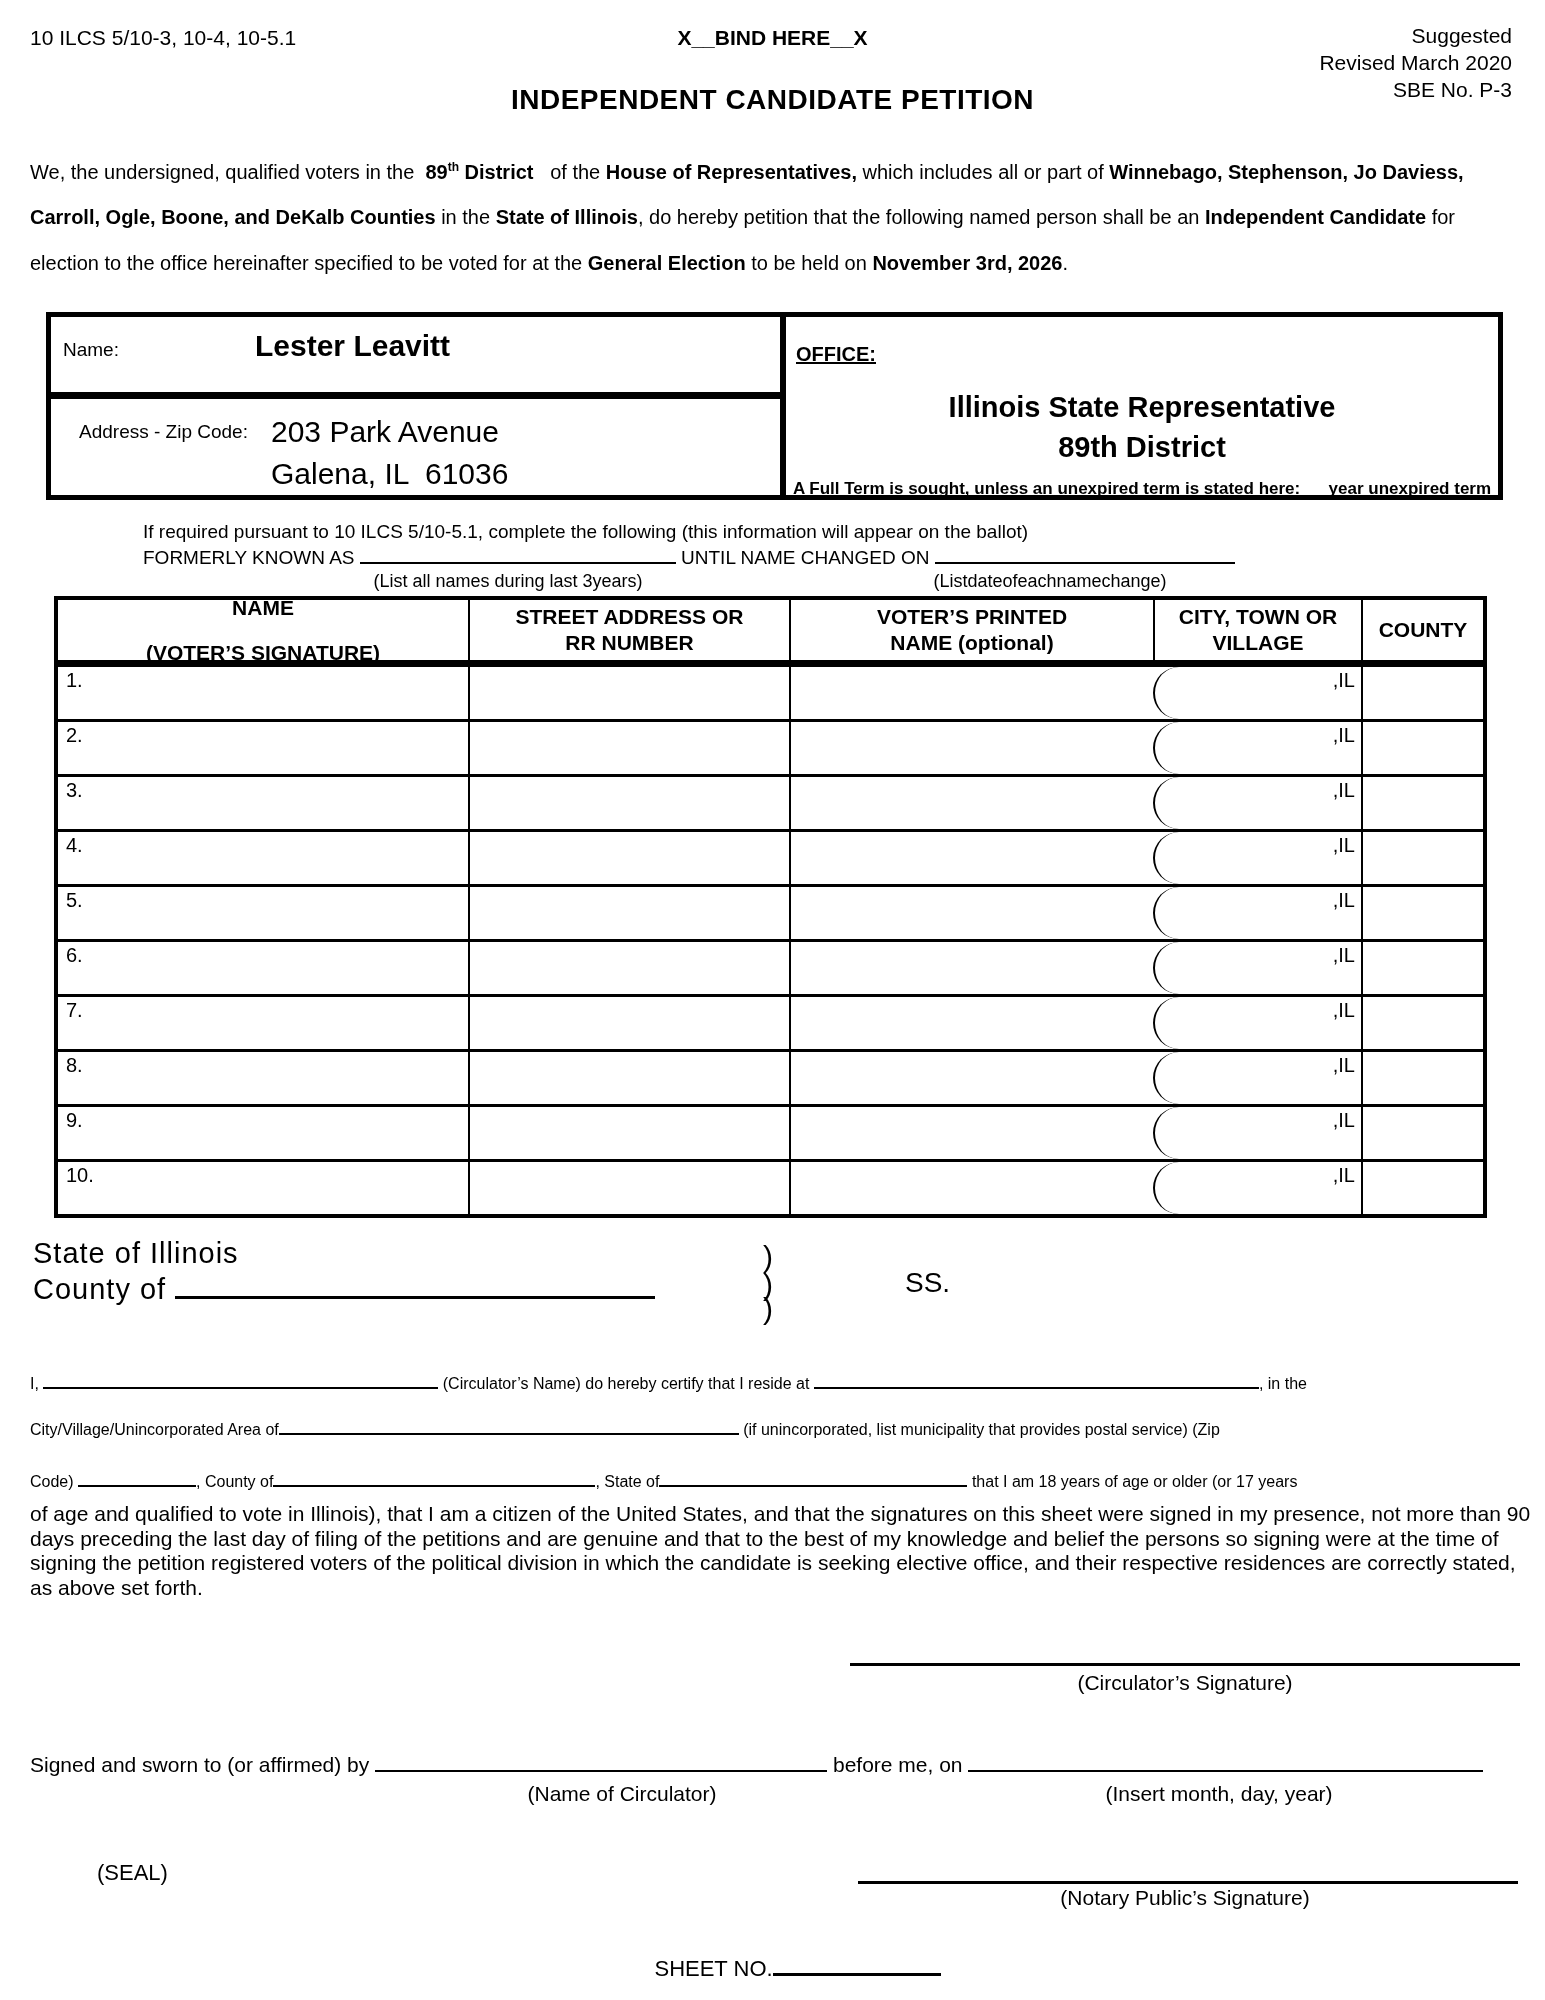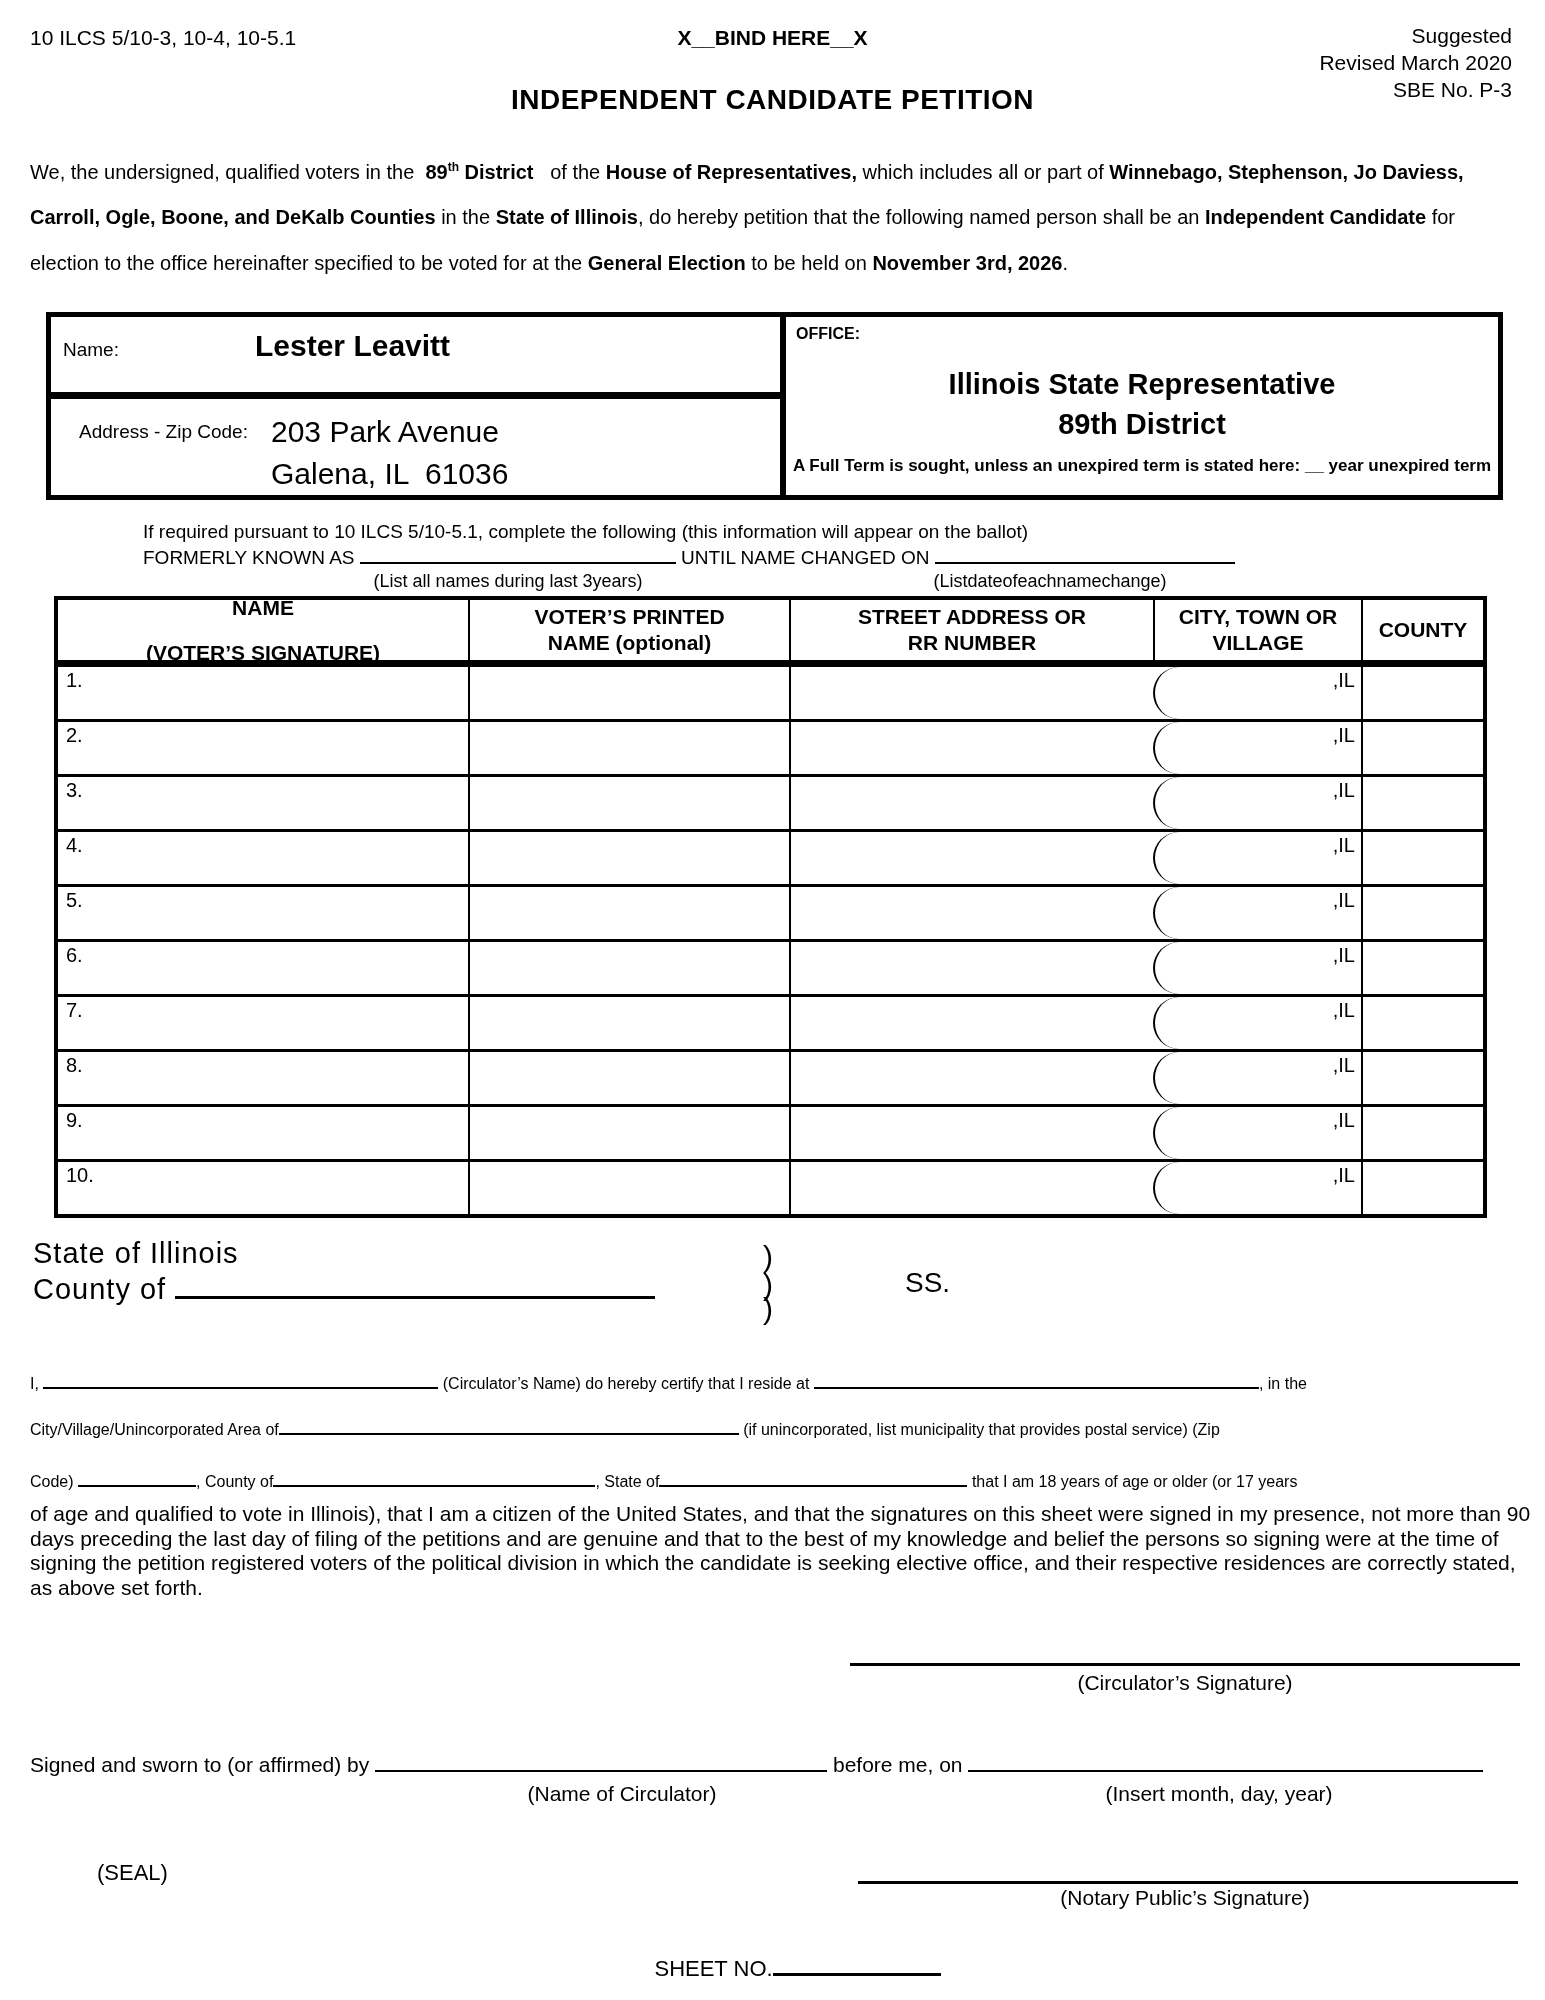--- a/index.html
+++ b/index.html
@@ -21,21 +21,21 @@
   .intro-line{left:30px;font-size:20px;}
   
   .candbox{left:46px;top:312px;width:1447px;height:178px;border:5px solid #000;display:flex;}
   .cb-left{width:729px;border-right:6px solid #000;display:flex;flex-direction:column;}
   .cb-name{height:63px;border-bottom:7px solid #000;display:flex;align-items:flex-start;padding:12px 0 0 12px;}
   .cb-addr{flex:1;display:flex;align-items:flex-start;padding:12px 0 0 12px;margin-left:16px;}
   .cb-label{font-size:19px;width:192px;flex:0 0 192px;margin-top:10px;}
   .cb-name-val{font-size:30px;font-weight:bold;}
   .cb-addr-val{font-size:30px;line-height:42px;white-space:pre;}
   .cb-right{flex:1;position:relative;}
-  .office-label{padding:8px 0 0 10px;font-size:16px;font-weight:bold;}
+  .office-label{padding:26px 0 0 10px;font-size:20px;font-weight:bold;text-decoration:underline;}
   .office1{margin-top:25px;text-align:center;font-size:29px;font-weight:bold;}
   .office2{margin-top:7px;text-align:center;font-size:29px;font-weight:bold;}
   .term-note{margin-top:15px;text-align:center;font-size:17px;font-weight:bold;}
   
   .fk-instr{left:143px;top:521px;font-size:19px;}
   .fk-line{left:143px;top:543px;font-size:19px;}
   .fk-cap1{left:508px;top:571px;font-size:18px;transform:translateX(-50%);}
   .fk-cap2{left:1050px;top:571px;font-size:18px;transform:translateX(-50%);}
   
   .sigtable{left:54px;top:596px;width:1425px;border:4px solid #000;}
@@ -113,26 +113,26 @@
   <div class="abs fk-cap1">(List all names during last 3years)</div>
   <div class="abs fk-cap2">(Listdateofeachnamechange)</div>
 
   <div class="abs sigtable">
     <div class="thead">
       <div class="th">
         <span>NAME</span>
         <span>(VOTER’S SIGNATURE)</span>
       </div>
       <div class="th">
+        <span>STREET ADDRESS OR</span>
+        <span>RR NUMBER</span>
+      </div>
+      <div class="th">
         <span>VOTER’S PRINTED</span>
         <span>NAME (optional)</span>
-      </div>
-      <div class="th">
-        <span>STREET ADDRESS OR</span>
-        <span>RR NUMBER</span>
       </div>
       <div class="th">
         <span>CITY, TOWN OR</span>
         <span>VILLAGE</span>
       </div>
       <div class="th">
         <span>COUNTY</span>
       </div>
     </div>
     <div class="trow">

